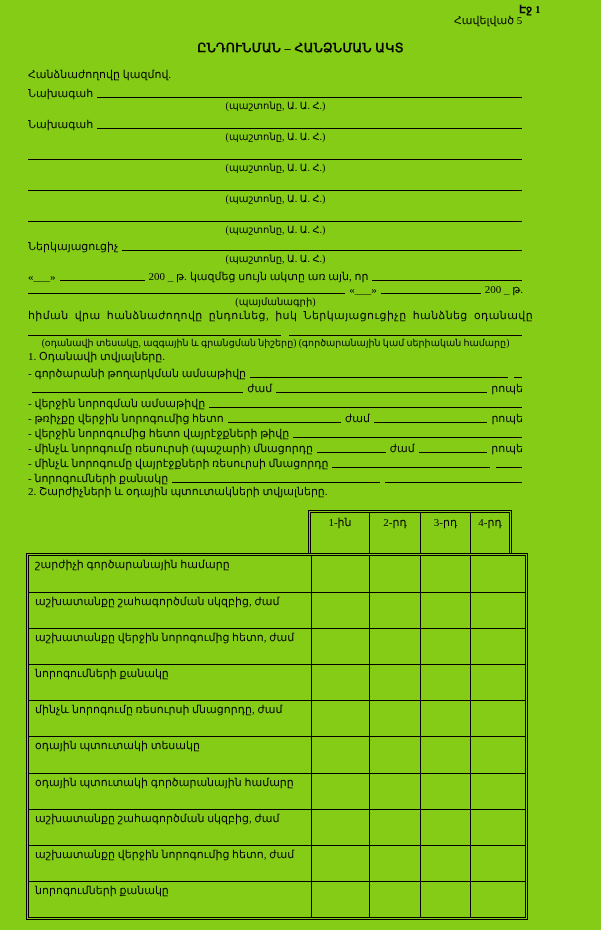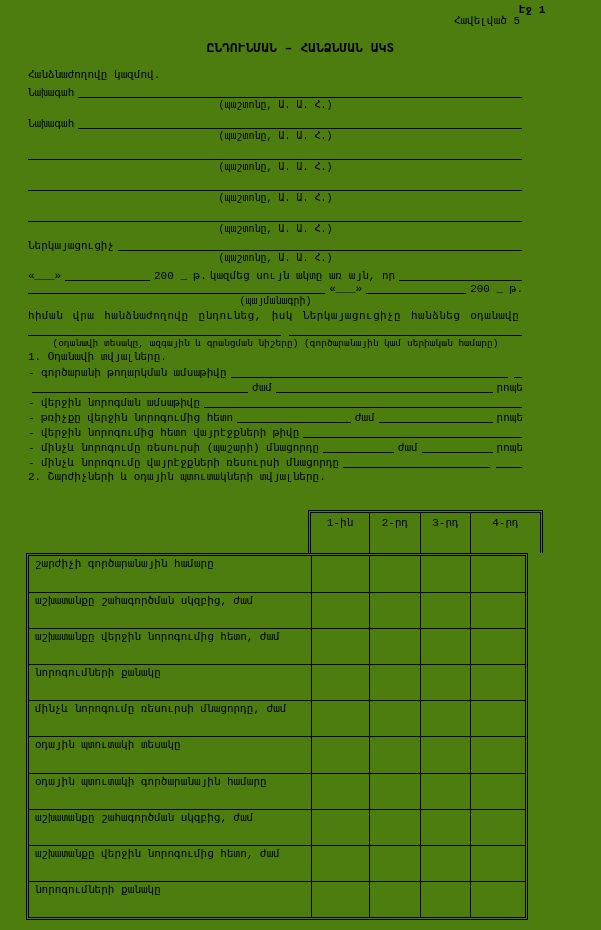--- a/index.html
+++ b/index.html
@@ -1,18 +1,18 @@
 <!DOCTYPE html>
 <html><head>
 <meta charset="utf-8">
 <style>
   html,body{margin:0;padding:0;background:#fff;}
   .page{
-    position:relative;width:601px;height:930px;background:#4d7c0f;color:#000;
-    font-family:Liberation Mono, monospace;font-size:11px;overflow:hidden;
+    position:relative;width:601px;height:930px;background:#84cc16;color:#000;
+    font-family:Liberation Serif, serif;font-size:11px;overflow:hidden;
   }
   .corner{position:absolute;top:3px;left:519px;font-weight:bold;font-size:11px;}
   .appendix{position:absolute;top:14px;left:454px;font-size:11px;}
   .title{position:absolute;top:40px;left:0;width:100%;text-align:center;
     font-weight:bold;font-size:12.5px;letter-spacing:.3px;}
   .flow{position:absolute;top:68px;left:28px;width:495px;}
   .txt{white-space:nowrap;}
   .row{display:flex;align-items:flex-end;white-space:nowrap;}
   .row .lbl{flex:0 0 auto;line-height:13px;}
   .fill{flex:1 1 auto;border-bottom:1px solid #000;height:1px;
@@ -20,21 +20,21 @@
   .fill.first{margin-left:0;}
   .fw85{flex:0 0 85px;} .fw100{flex:0 0 100px;} .fw208{flex:0 0 208px;}
   .fw253{flex:0 0 253px;margin-left:2px;} .fs8{flex:0 0 8px;margin-left:5px;}
   .fs26{flex:0 0 26px;margin-left:5px;} .gap7{margin-left:7px;}
   .unit{flex:0 0 auto;margin-left:3px;line-height:13px;}
   .cap{text-align:center;font-size:10px;line-height:11px;}
   .cap.small{font-size:9.5px;} .h12{height:12px;} .h13{height:13px;} .h14{height:14px;}
   .h15{height:15px;} .h16{height:16px;} .h17{height:17px;}
   .sentence{letter-spacing:.4px;word-spacing:3px;}
   
-  .thead{position:absolute;left:308px;top:510px;width:235px;height:43px;
+  .thead{position:absolute;left:308px;top:510px;width:204px;height:43px;
     border:3px double #000;border-bottom:none;box-sizing:border-box;
     display:grid;grid-template-columns:58px 51px 50px auto;}
   .thead .hc{border-left:1px solid #000;text-align:center;padding-top:3px;font-size:11px;}
   .thead .hc:first-child{border-left:none;}
   .tbody{position:absolute;left:26px;top:553px;width:502px;height:367px;
     border:3px double #000;box-sizing:border-box;
     display:grid;grid-template-columns:282px 58px 51px 50px auto;
     grid-template-rows:repeat(10,1fr);}
   .tbody > div{border-left:1px solid #000;border-top:1px solid #000;}
   .tbody > div:nth-child(-n+5){border-top:none;}
@@ -149,20 +149,25 @@
       <span class="fill"></span>
       <span class="unit">րոպե</span>
     </div>
 
     <div class="row h15">
       <span class="lbl">- մինչև նորոգումը վայրէջքների ռեսուրսի մնացորդը</span>
       <span class="fill"></span>
       <span class="fill fs26"></span>
     </div>
 
+    <div class="row h15">
+      <span class="lbl">- նորոգումների քանակը</span>
+      <span class="fill fw208"></span>
+      <span class="fill"></span>
+    </div>
 
     <div class="txt h15">2. Շարժիչների և օդային պտուտակների տվյալները.</div>
   </div>
 
   <div class="thead">
     <div class="hc">1-ին</div>
     <div class="hc">2-րդ</div>
     <div class="hc">3-րդ</div>
     <div class="hc">4-րդ</div>
   </div>

